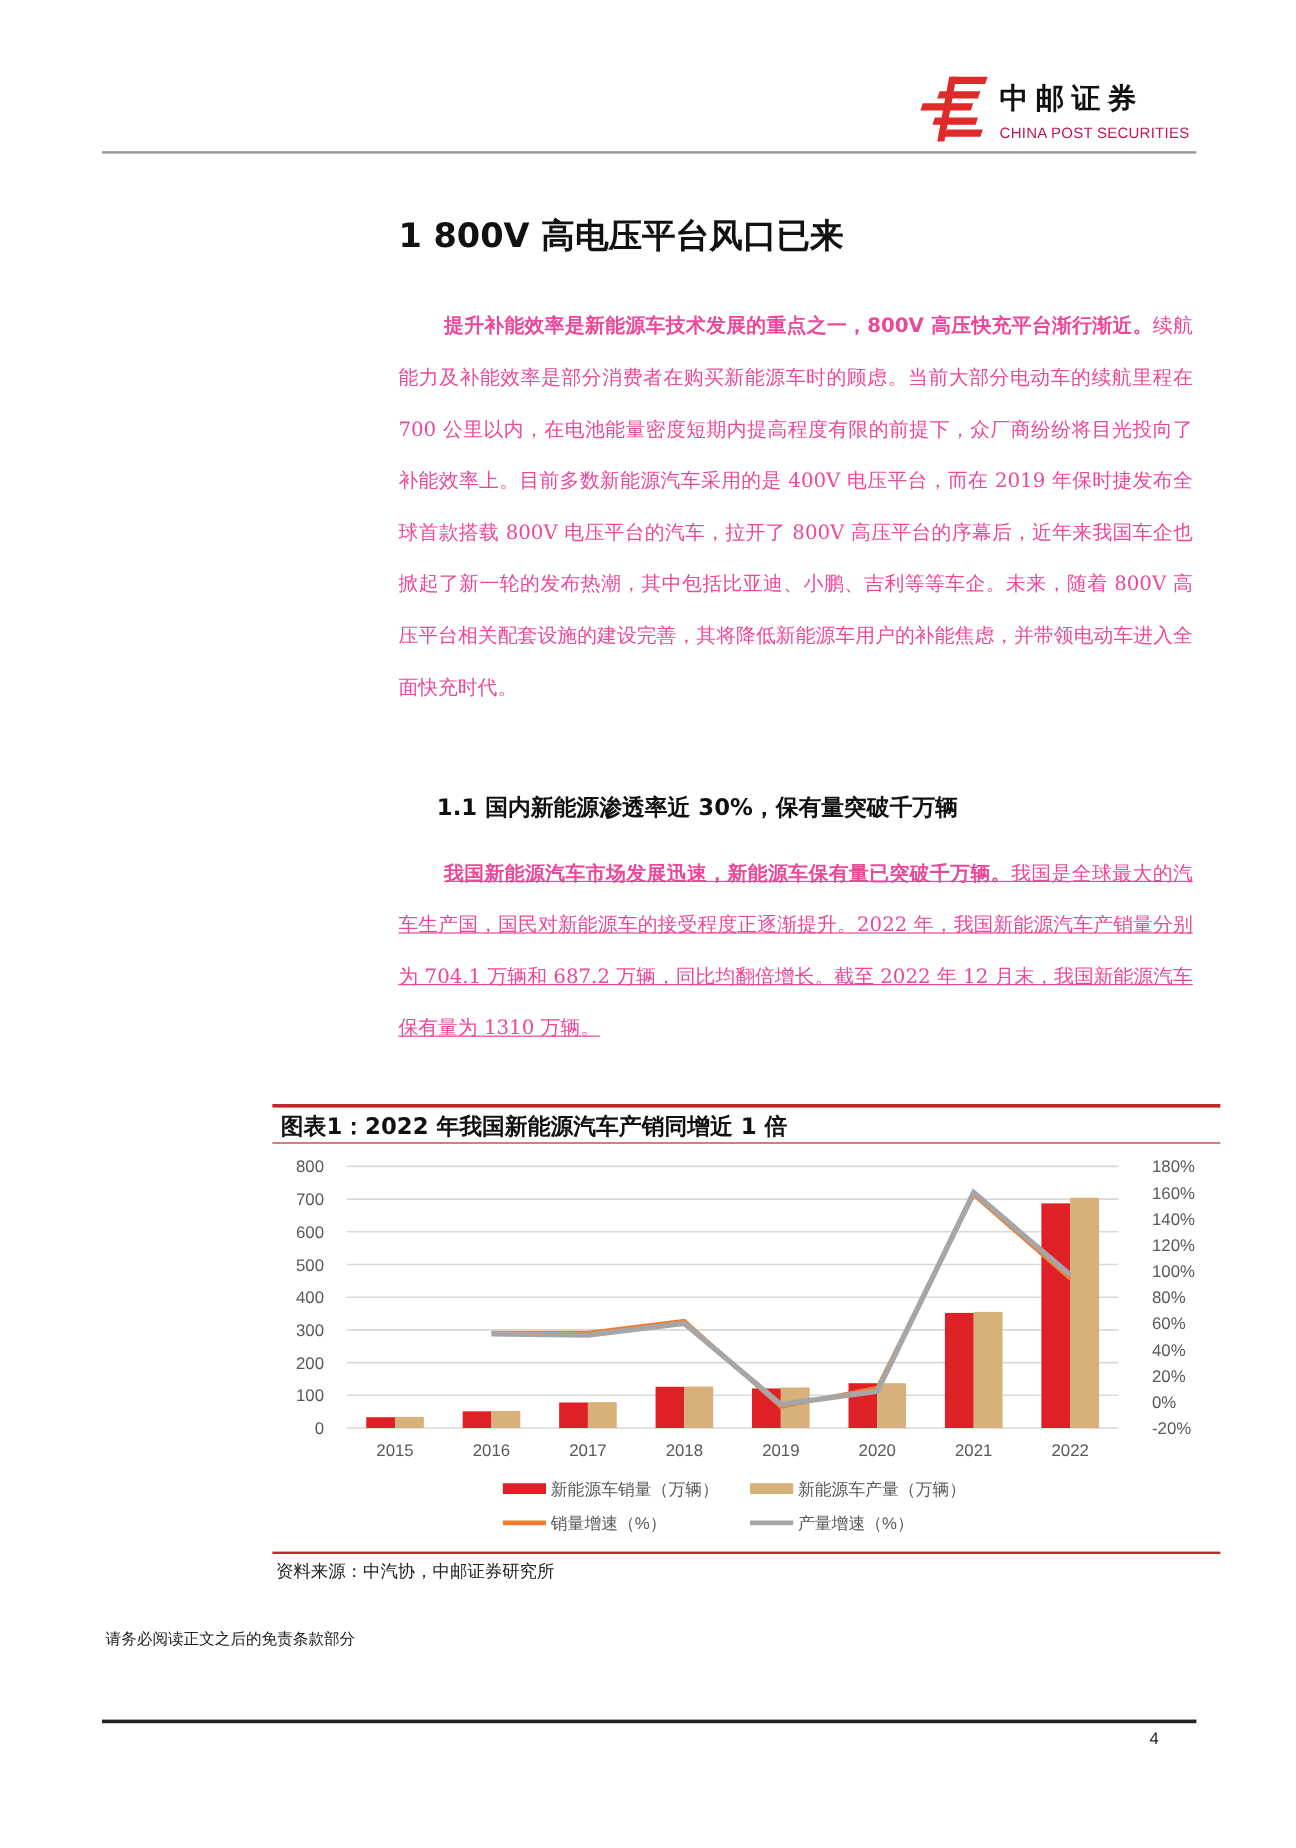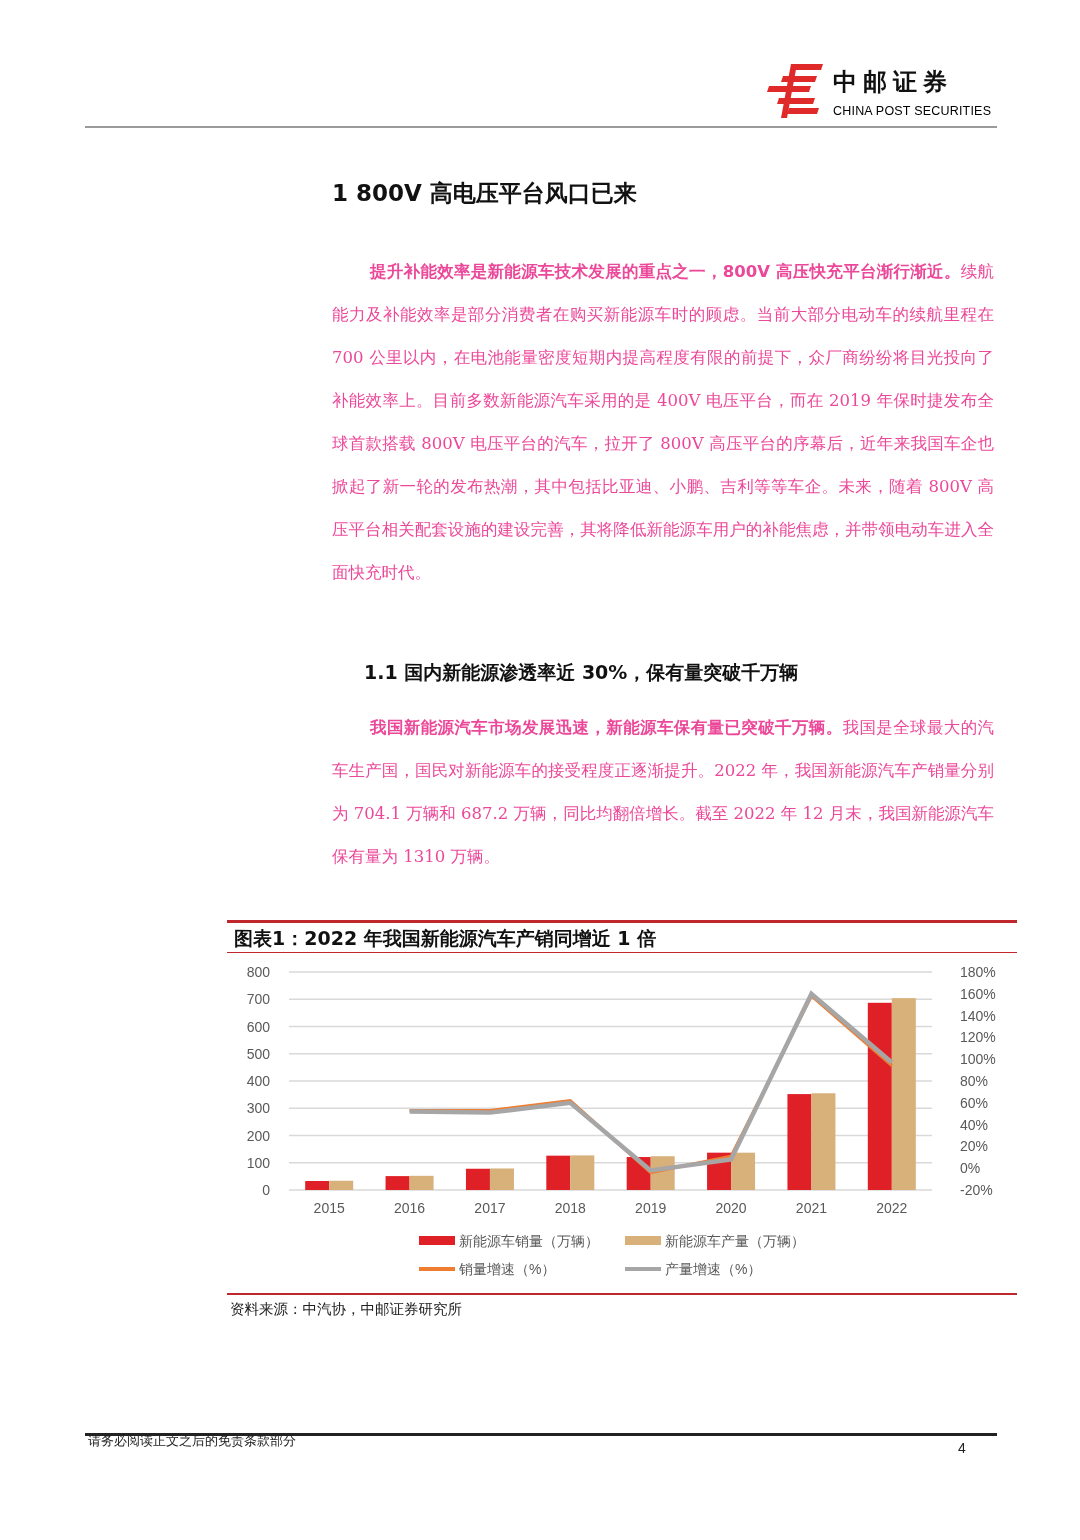--- a/index.html
+++ b/index.html
@@ -1,34 +1,34 @@
 <!DOCTYPE html>
 <html><head>
 <meta charset="utf-8">
 <style>
   html, body { margin:0; padding:0; background:#ffffff; }
   body { width:1080px; height:1540px; position:relative; font-family:"DejaVu Sans","Liberation Sans",sans-serif; color:#1a1a1a; overflow:hidden; }
   .abs { position:absolute; }
   .header-rule { left:85px; top:126px; width:912px; height:2px; background:#9a9a9a; }
   .logo { left:765px; top:62px; width:240px; height:60px; }
   .logo-cn { position:absolute; left:68px; top:4px; font-size:24px; font-weight:bold; letter-spacing:6px; color:#111; font-family:"DejaVu Sans",sans-serif; }
-  .logo-en { position:absolute; left:68px; top:42px; font-size:12.5px; color:#000000; font-family:"Liberation Sans",sans-serif; letter-spacing:0.2px; }
-  .h1 { left:332px; top:178px; font-size:23px; font-weight:bold; color:#111; font-family:"DejaVu Sans",sans-serif; }
+  .logo-en { position:absolute; left:68px; top:42px; font-size:12.5px; color:#be185d; font-family:"Liberation Sans",sans-serif; letter-spacing:0.2px; }
+  .h1 { left:332px; top:178px; font-size:28px; font-weight:bold; color:#111; font-family:"DejaVu Sans",sans-serif; }
   .para { left:332px; width:662px; font-size:16.5px; line-height:43px; color:#ec4899; font-family:"DejaVu Serif",serif; text-align:justify; }
   .para .lead { font-weight:bold; font-family:"DejaVu Sans",sans-serif; }
   .p1 { top:250px; text-indent:38px; }
   .h2 { left:364px; top:660px; font-size:19px; font-weight:bold; color:#111; font-family:"DejaVu Sans",sans-serif; }
-  .p2 { top:706px; text-indent:38px; }
+  .p2 { top:706px; text-indent:38px;text-decoration:underline; }
   .chart-top { left:227px; top:920px; width:790px; height:3px; background:#c0272d; }
   .chart-title { left:234px; top:926px; font-size:19px; font-weight:bold; color:#111; font-family:"DejaVu Sans",sans-serif; }
   .chart-title-rule { left:227px; top:952px; width:790px; height:1px; background:#c0272d; }
   .chart-bottom { left:227px; top:1293px; width:790px; height:2px; background:#c0272d; }
   .source { left:230px; top:1300px; font-size:14.5px; color:#222; font-family:"DejaVu Serif",serif; }
   .footer-rule { left:85px; top:1433px; width:912px; height:3px; background:#222; }
-  .footer-text { left:88px; top:1432px; font-size:13px; color:#222; font-family:"DejaVu Serif",serif; }
+  .footer-text { left:88px; top:1357px; font-size:13px; color:#222; font-family:"DejaVu Serif",serif; }
   .page-num { left:958px; top:1440px; font-size:14px; color:#222; font-family:"Liberation Sans",sans-serif; }
   svg text { font-family:"Liberation Sans",sans-serif; }
 </style>
 </head>
 <body>
 
 <div class="abs logo">
   <svg width="62" height="58" viewBox="0 0 62 58" style="position:absolute;left:0;top:0;">
     <g fill="#e02a2a">
       <polygon points="28,2 58,2 56,8 26,8"></polygon>

